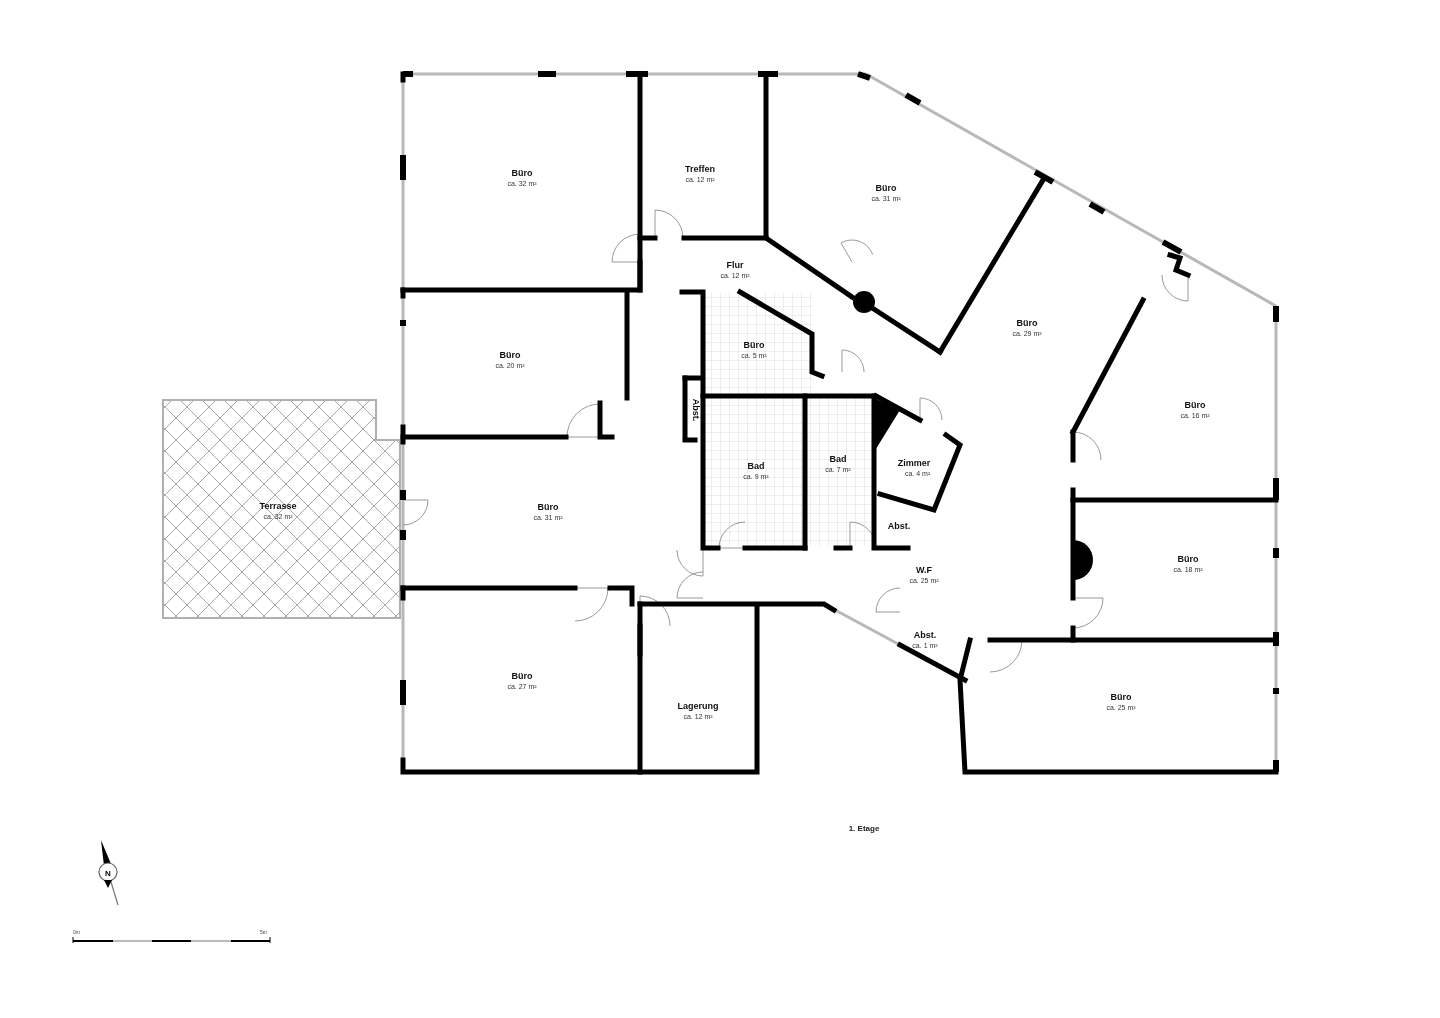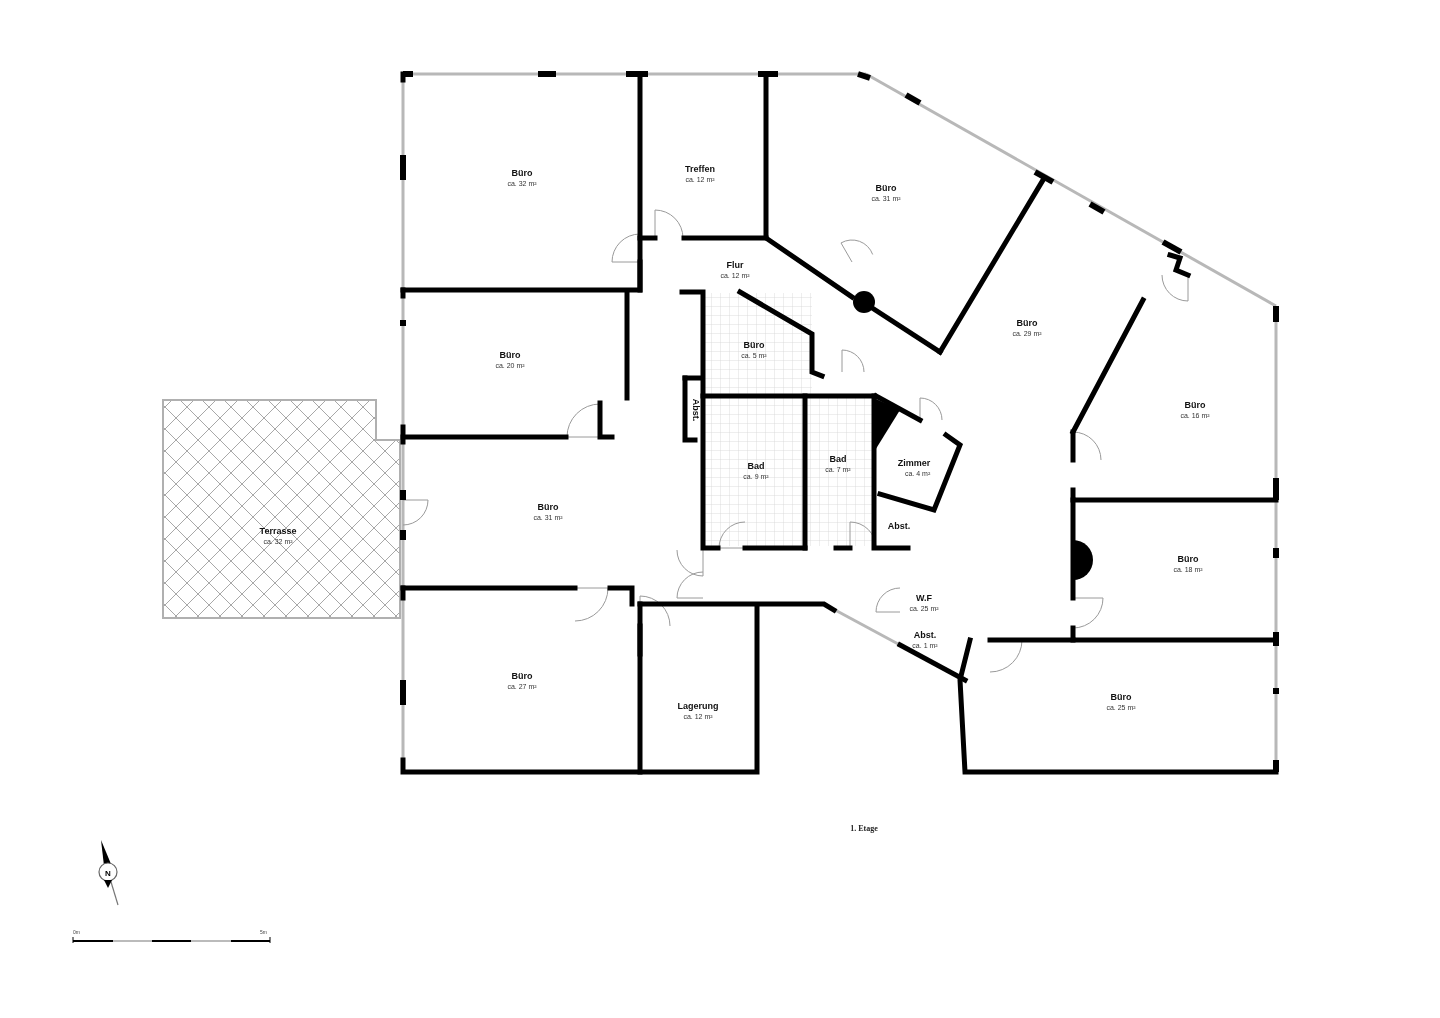--- a/index.html
+++ b/index.html
@@ -8,21 +8,21 @@
     #plan { position: absolute; left: 0; top: 0; width: 1440px; height: 1018px; }
     .wall { stroke: #000; stroke-width: 5; fill: none; stroke-linecap: square; stroke-linejoin: miter; }
     .win { stroke: #b8b8b8; stroke-width: 3; fill: none; }
     .pier { stroke: #000; stroke-width: 6; fill: none; }
     .door { stroke: #9a9a9a; stroke-width: 1; fill: none; }
     .room { position: absolute; text-align: center; transform: translate(-50%, -50%); white-space: nowrap; }
     .room .name { font-size: 9px; font-weight: bold; color: #111; display: block; line-height: 11px; }
     .room .area { font-size: 7px; color: #333; display: block; line-height: 9px; }
     .room.vertical { transform: translate(-50%, -50%) rotate(90deg); }
     .floor-label { position: absolute; left: 864px; top: 828px; transform: translate(-50%, -50%);
-                   font-size: 8px; font-weight: bold; color: #222; font-family: Liberation Serif, serif; }
+                   font-size: 8px; font-weight: bold; color: #222; }
     .scale-label { position: absolute; font-size: 5px; color: #444; }
   </style>
 </head>
 <body>
 
 <svg id="plan" viewBox="0 0 1440 1018" xmlns="http://www.w3.org/2000/svg">
   <defs>
     <pattern id="tile" width="9" height="9" patternUnits="userSpaceOnUse">
       <path d="M9 0 L0 0 0 9" fill="none" stroke="#d6d6d6" stroke-width="0.8"></path>
     </pattern>
@@ -193,36 +193,36 @@
       <span class="area">ca. 9 m²</span>
     </div>
     <div class="room" style="left: 838px; top: 464px;">
       <span class="name">Bad</span>
       <span class="area">ca. 7 m²</span>
     </div>
     <div class="room" style="left: 914px; top: 468px; text-align: right;">
       <span class="name">Zimmer</span>
       <span class="area">ca. 4 m²</span>
     </div>
-    <div class="room" style="left: 278px; top: 511px; margin-top: 25px;">
+    <div class="room" style="left: 278px; top: 511px;">
       <span class="name">Terrasse</span>
       <span class="area">ca. 32 m²</span>
     </div>
     <div class="room" style="left: 548px; top: 512px;">
       <span class="name">Büro</span>
       <span class="area">ca. 31 m²</span>
     </div>
     <div class="room" style="left: 899px; top: 526px;">
       <span class="name">Abst.</span>
     </div>
     <div class="room" style="left: 1188px; top: 564px;">
       <span class="name">Büro</span>
       <span class="area">ca. 18 m²</span>
     </div>
-    <div class="room" style="left: 924px; top: 575px; margin-top: 28px;">
+    <div class="room" style="left: 924px; top: 575px;">
       <span class="name">W.F</span>
       <span class="area">ca. 25 m²</span>
     </div>
     <div class="room" style="left: 925px; top: 640px;">
       <span class="name">Abst.</span>
       <span class="area">ca. 1 m²</span>
     </div>
     <div class="room" style="left: 522px; top: 681px;">
       <span class="name">Büro</span>
       <span class="area">ca. 27 m²</span>

